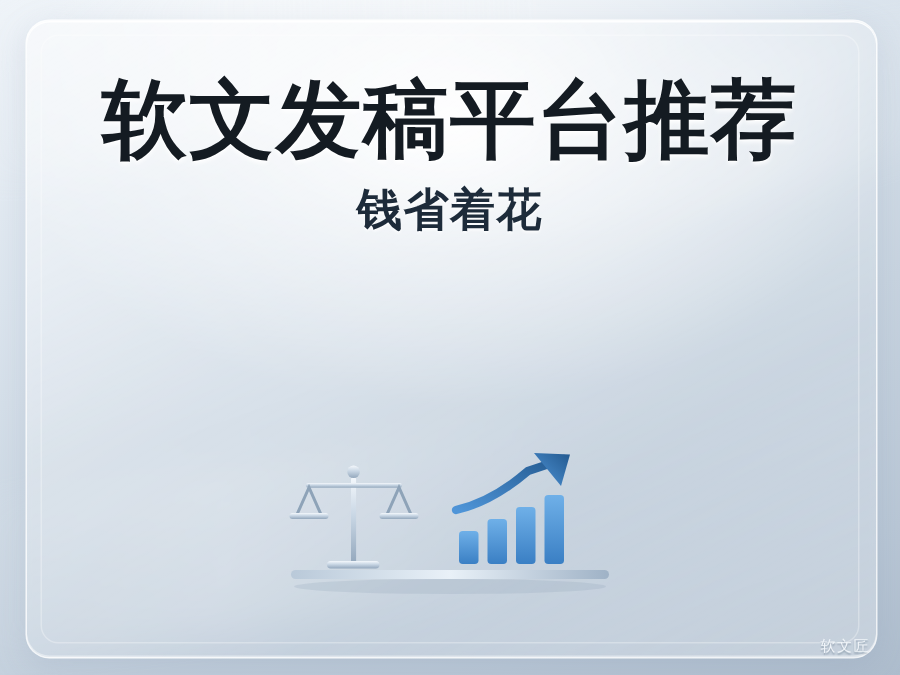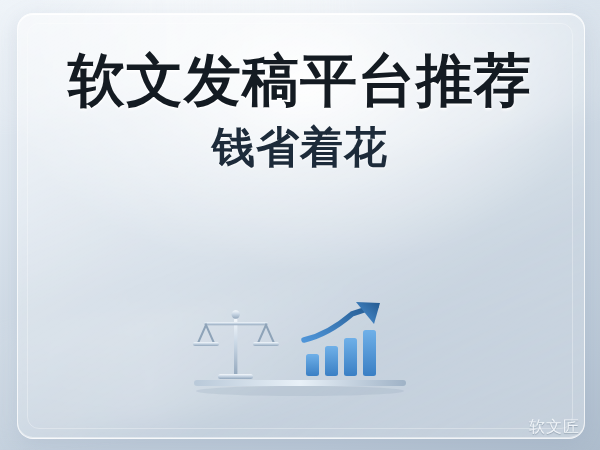--- a/index.html
+++ b/index.html
@@ -84,21 +84,21 @@
     line-height: 1.0;
     font-weight: 600;
     color: #2b3946;
     letter-spacing: 1px;
     text-shadow: 0 1px 2px rgba(255,255,255,0.8);
     white-space: nowrap;
   }
 
   .subline2 {
     margin-top: 17px;
-    font-size: 43px;
+    font-size: 30px;
     line-height: 1.0;
     font-weight: 700;
     color: #1d2b3a;
     letter-spacing: 1px;
     text-shadow: 0 1px 2px rgba(255,255,255,0.8);
     white-space: nowrap;
     display: flex;
     gap: 16px;
   }
 
@@ -109,21 +109,21 @@
     top: 296px;
     transform: translateX(-50%);
     width: 240px;
     height: 100px;
   }
 
   .watermark {
     position: absolute;
     right: 20px;
     bottom: 12px;
-    font-size: 16px;
+    font-size: 10px;
     color: #f2f6fa;
     letter-spacing: 1px;
     text-shadow: 0 1px 1px rgba(60,80,100,0.35);
     opacity: 0.95;
   }
 </style>
 </head>
 <body>
 
 <div id="poster">

